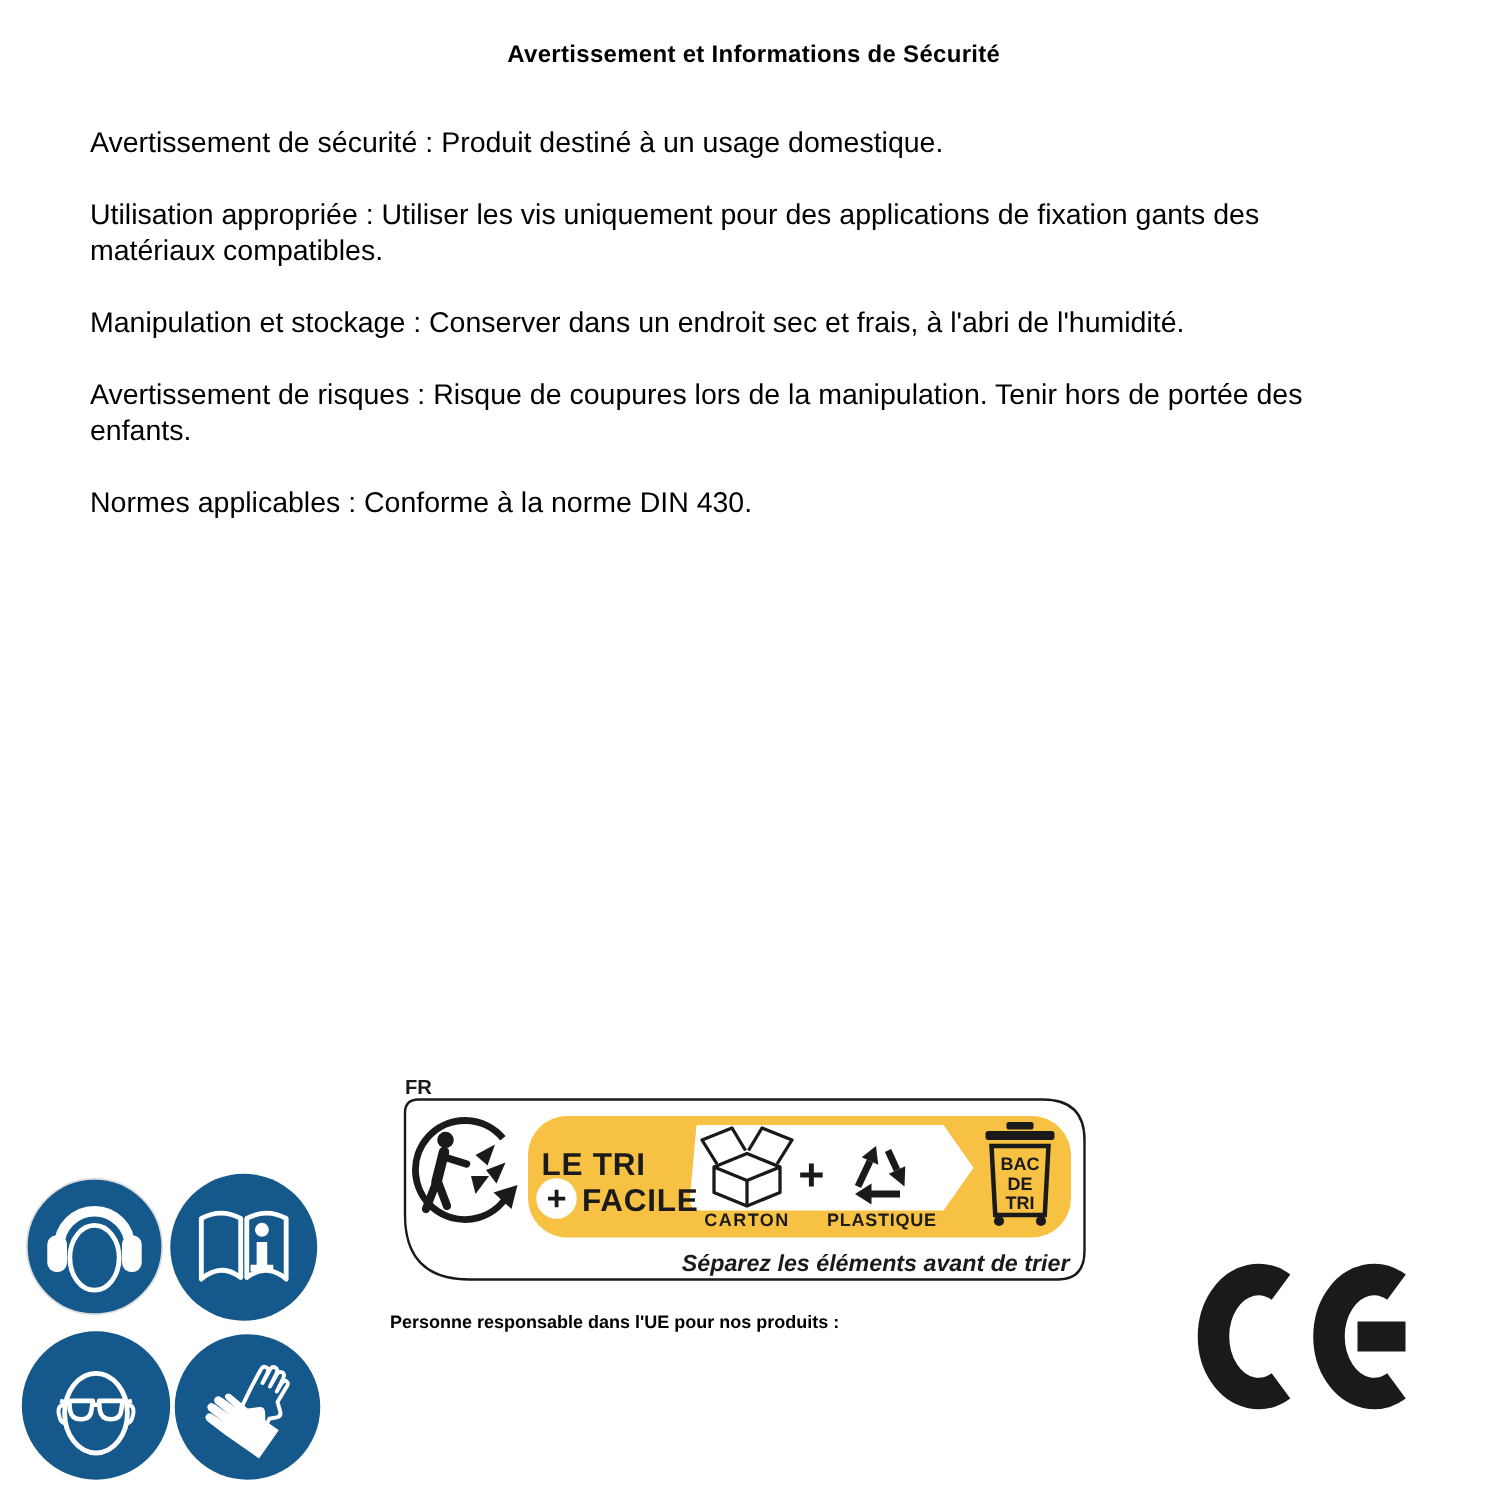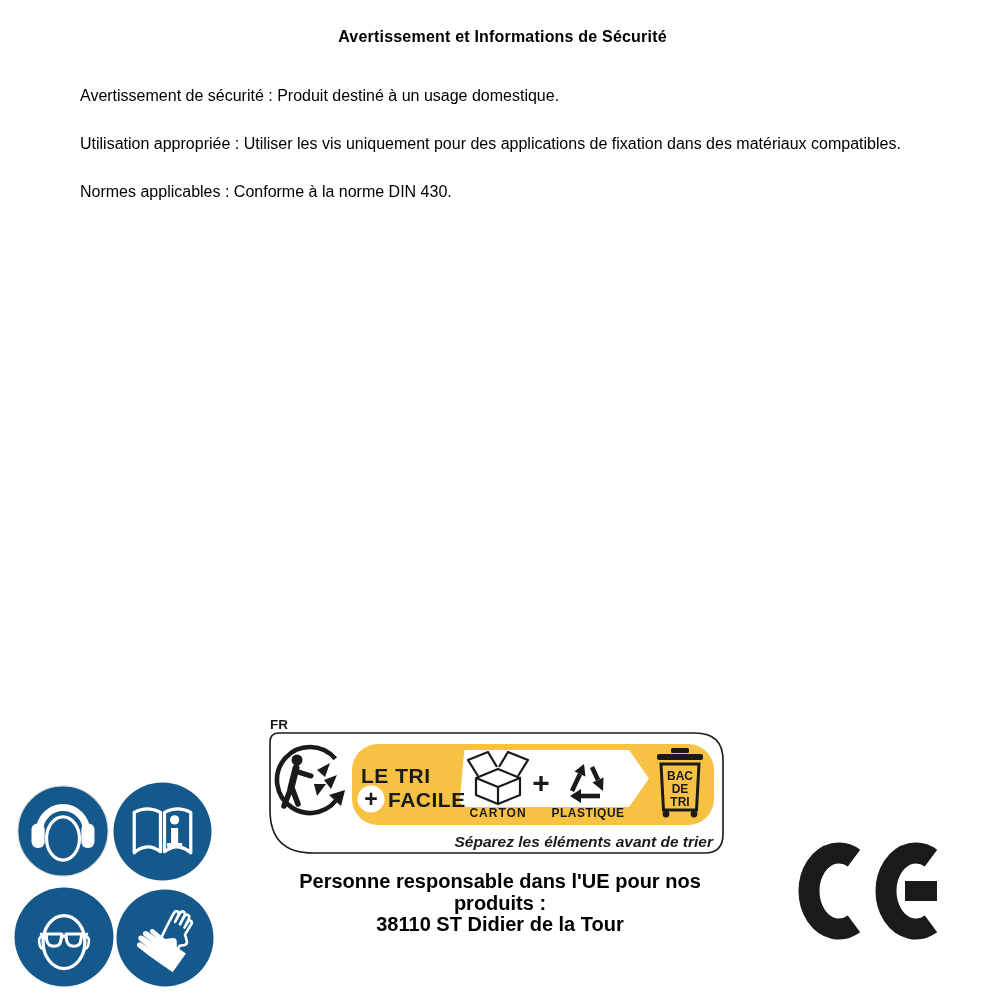--- a/index.html
+++ b/index.html
@@ -19,51 +19,52 @@
     left: 0;
     width: 100%;
     text-align: center;
     font-size: 16px;
     font-weight: bold;
     letter-spacing: 0.2px;
   }
   .body-text {
     position: absolute;
     top: 84px;
-    left: 80px;
+    left: 60px;
     width: 865px;
-    font-size: 16px;
+    font-size: 19px;
     line-height: 24px;
   }
   .body-text p { margin-bottom: 24px; }
   .picto { position: absolute; }
   .infotri-svg { position: absolute; left: 267px; top: 714px; }
   .address {
     position: absolute;
     left: 260px;
     top: 871px;
     width: 480px;
-    text-align: center;
-    font-size: 20px;
+    font-size: 12px;
     font-weight: bold;
     line-height: 21.5px;
   }
   .ce-svg { position: absolute; left: 795px; top: 840px; }
   svg text { font-family: "Liberation Sans", sans-serif; fill: #1a1a1a; }
 </style>
 </head>
 <body>
 
 <div class="canvas">
 
   <div class="doc-title">Avertissement et Informations de Sécurité</div>
 
   <div class="body-text">
     <p>Avertissement de sécurité : Produit destiné à un usage domestique.</p>
-    <p>Utilisation appropriée : Utiliser les vis uniquement pour des applications de fixation dans des matériaux compatibles.</p>
+    <p>Utilisation appropriée : Utiliser les vis uniquement pour des applications de fixation gants des matériaux compatibles.</p>
+    <p>Manipulation et stockage : Conserver dans un endroit sec et frais, à l'abri de l'humidité.</p>
+    <p>Avertissement de risques : Risque de coupures lors de la manipulation. Tenir hors de portée des enfants.</p>
     <p>Normes applicables : Conforme à la norme DIN 430.</p>
   </div>
 
   <svg class="picto" style="left:16px;top:784px" width="94" height="94" viewBox="0 0 100 100">
     <circle cx="50" cy="50" r="48" fill="#15598C" stroke="#dcdcdc" stroke-width="1.2"></circle>
     <ellipse cx="50" cy="58" rx="17.5" ry="23" fill="none" stroke="#ffffff" stroke-width="3.4"></ellipse>
     <path d="M 25,50 A 25 25 0 0 1 75,50" fill="none" stroke="#ffffff" stroke-width="7.5"></path>
     <rect x="16.5" y="42" width="14" height="26" rx="6.5" fill="#ffffff"></rect>
     <rect x="69.5" y="42" width="14" height="26" rx="6.5" fill="#ffffff"></rect>
   </svg>
@@ -160,21 +161,20 @@
       <text x="413" y="66" text-anchor="middle" font-size="12" font-weight="800">BAC</text>
       <text x="413" y="79" text-anchor="middle" font-size="12" font-weight="800">DE</text>
       <text x="413" y="92" text-anchor="middle" font-size="12" font-weight="800">TRI</text>
     </g>
 
     <text x="446" y="133" text-anchor="end" font-size="15.5" font-style="italic" font-weight="600">Séparez les éléments avant de trier</text>
   </svg>
 
   <div class="address">
     <div>Personne responsable dans l'UE pour nos produits :</div>
-    <div>38110 ST Didier de la Tour</div>
   </div>
 
   <svg class="ce-svg" width="150" height="105" viewBox="0 0 150 105" role="img" aria-label="CE">
     <path d="M 59,18.1 A 30 38 0 1 0 59,83.9" fill="none" stroke="#1a1a1a" stroke-width="21"></path>
     <path d="M 136,18.1 A 30 38 0 1 0 136,83.9" fill="none" stroke="#1a1a1a" stroke-width="21"></path>
     <path d="M 110,51 H 142" stroke="#1a1a1a" stroke-width="20" fill="none"></path>
   </svg>
 
 </div>
 

